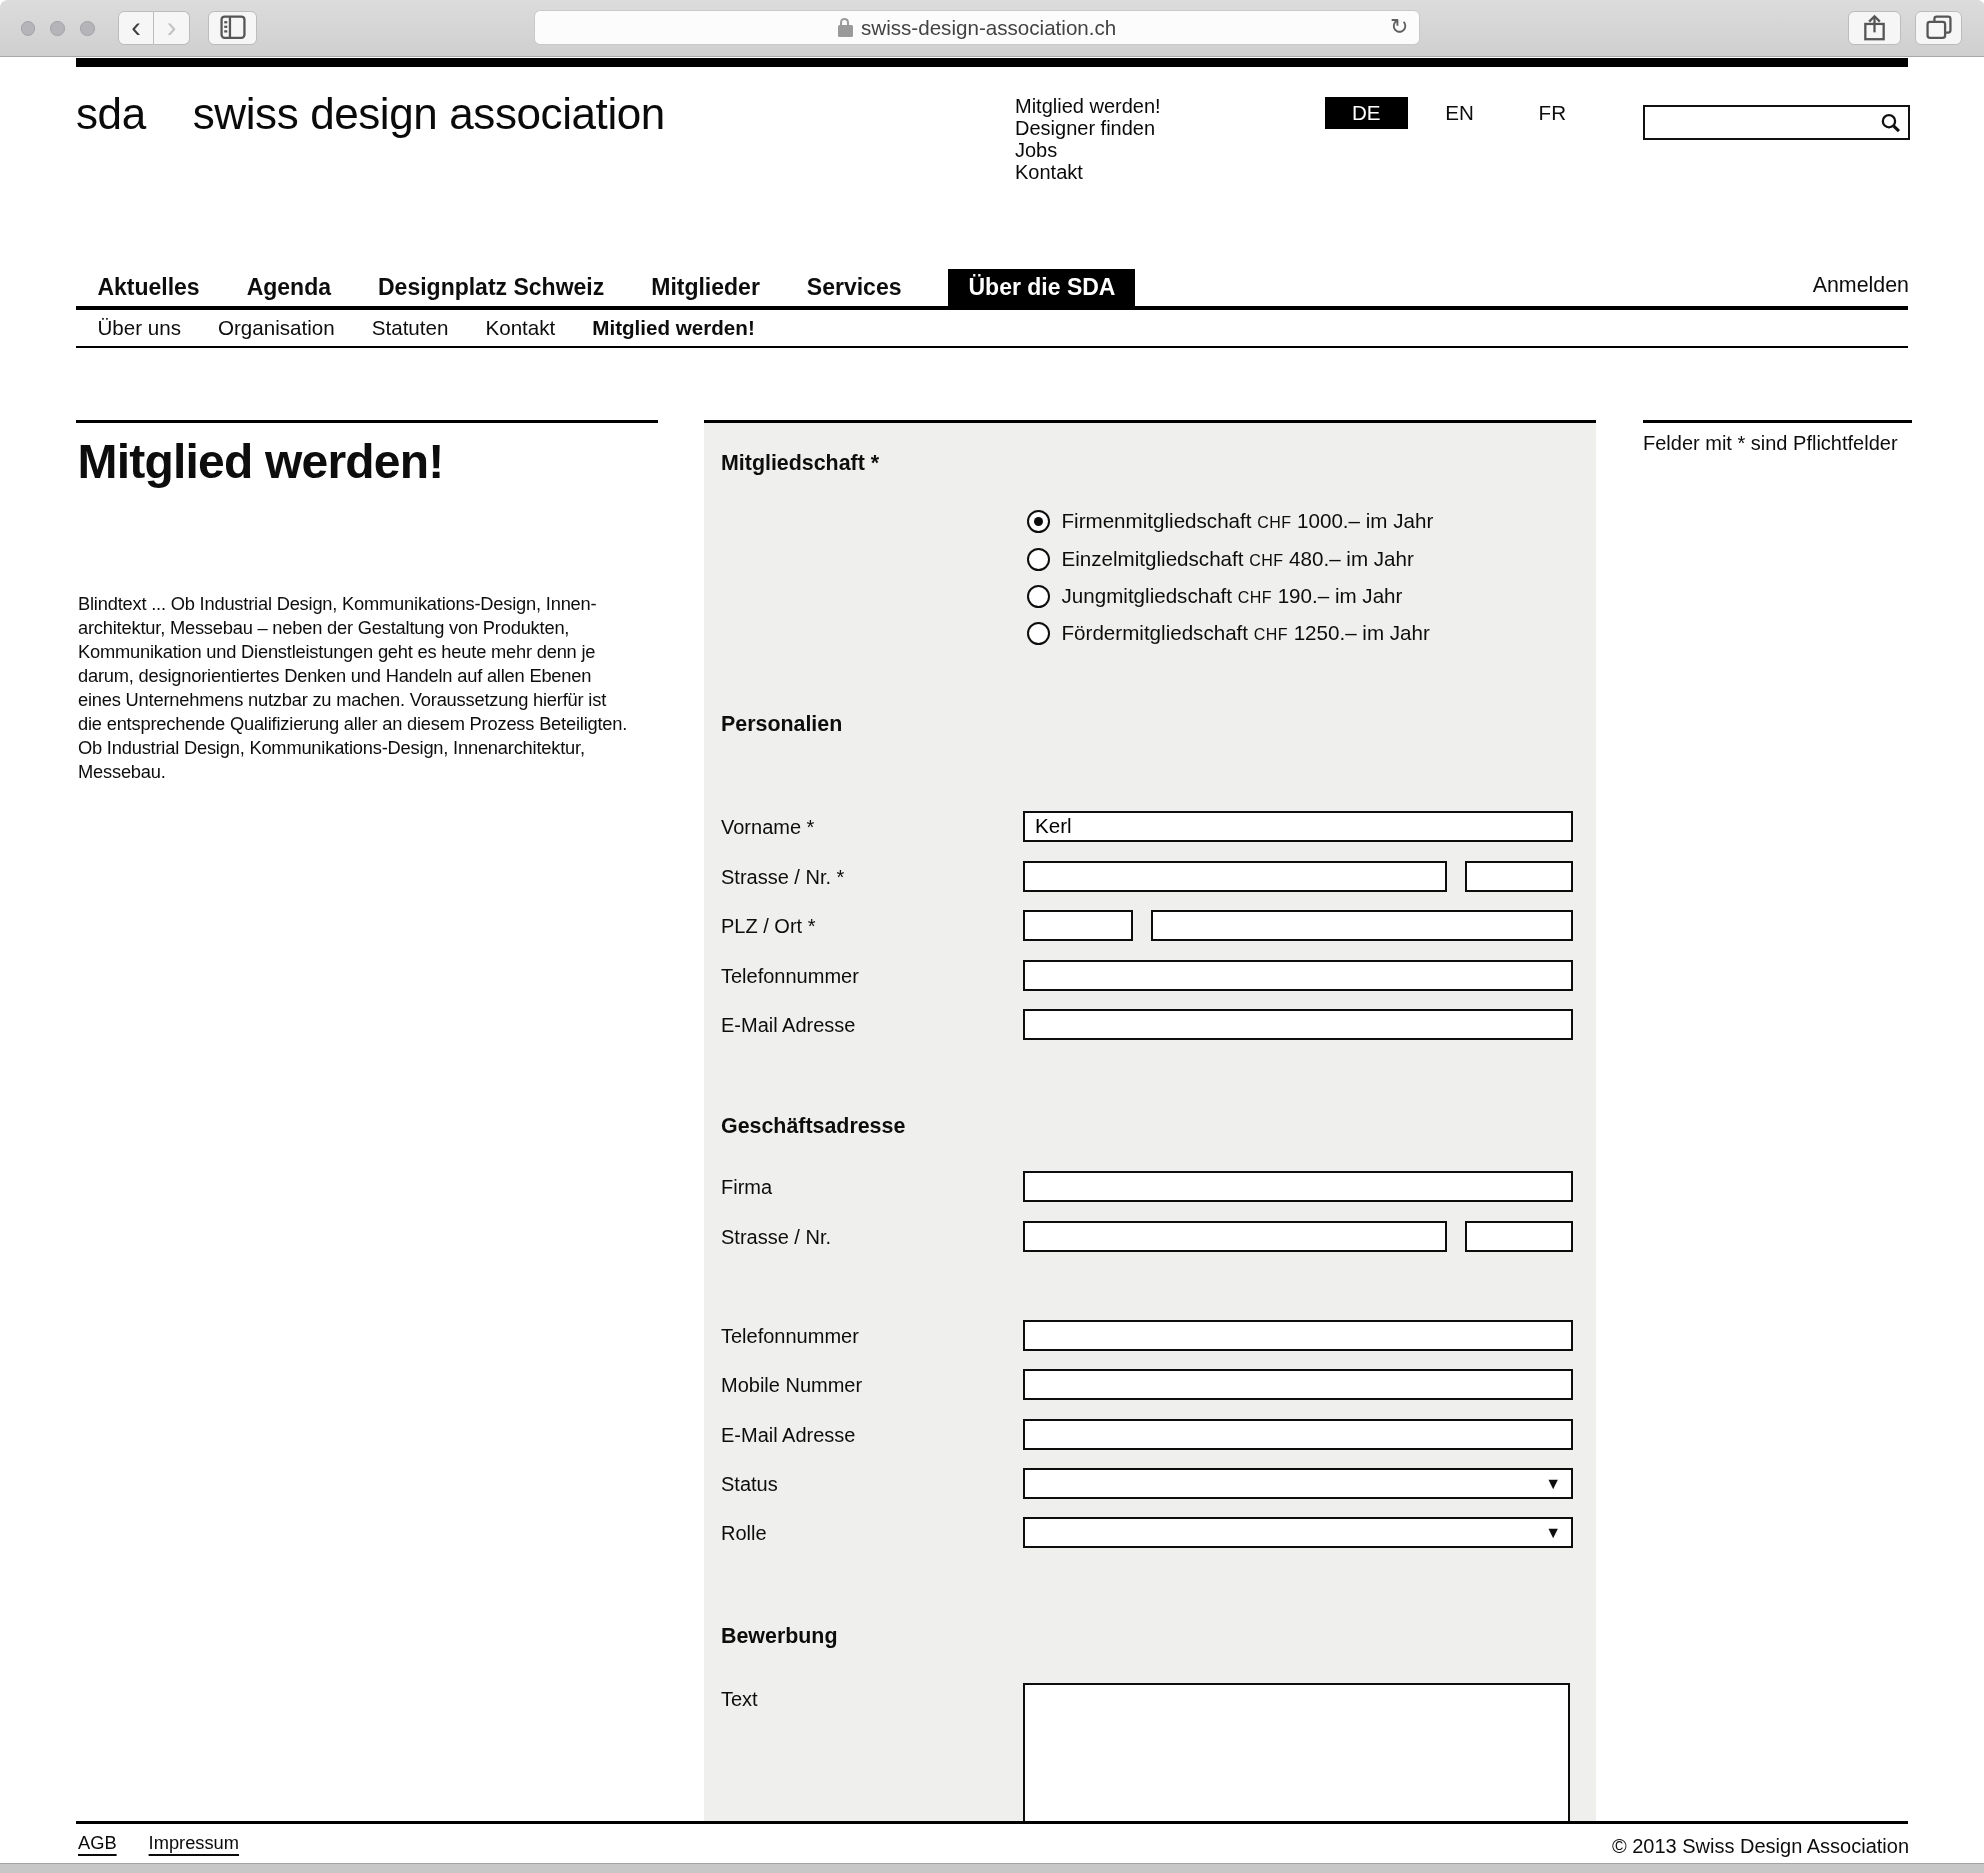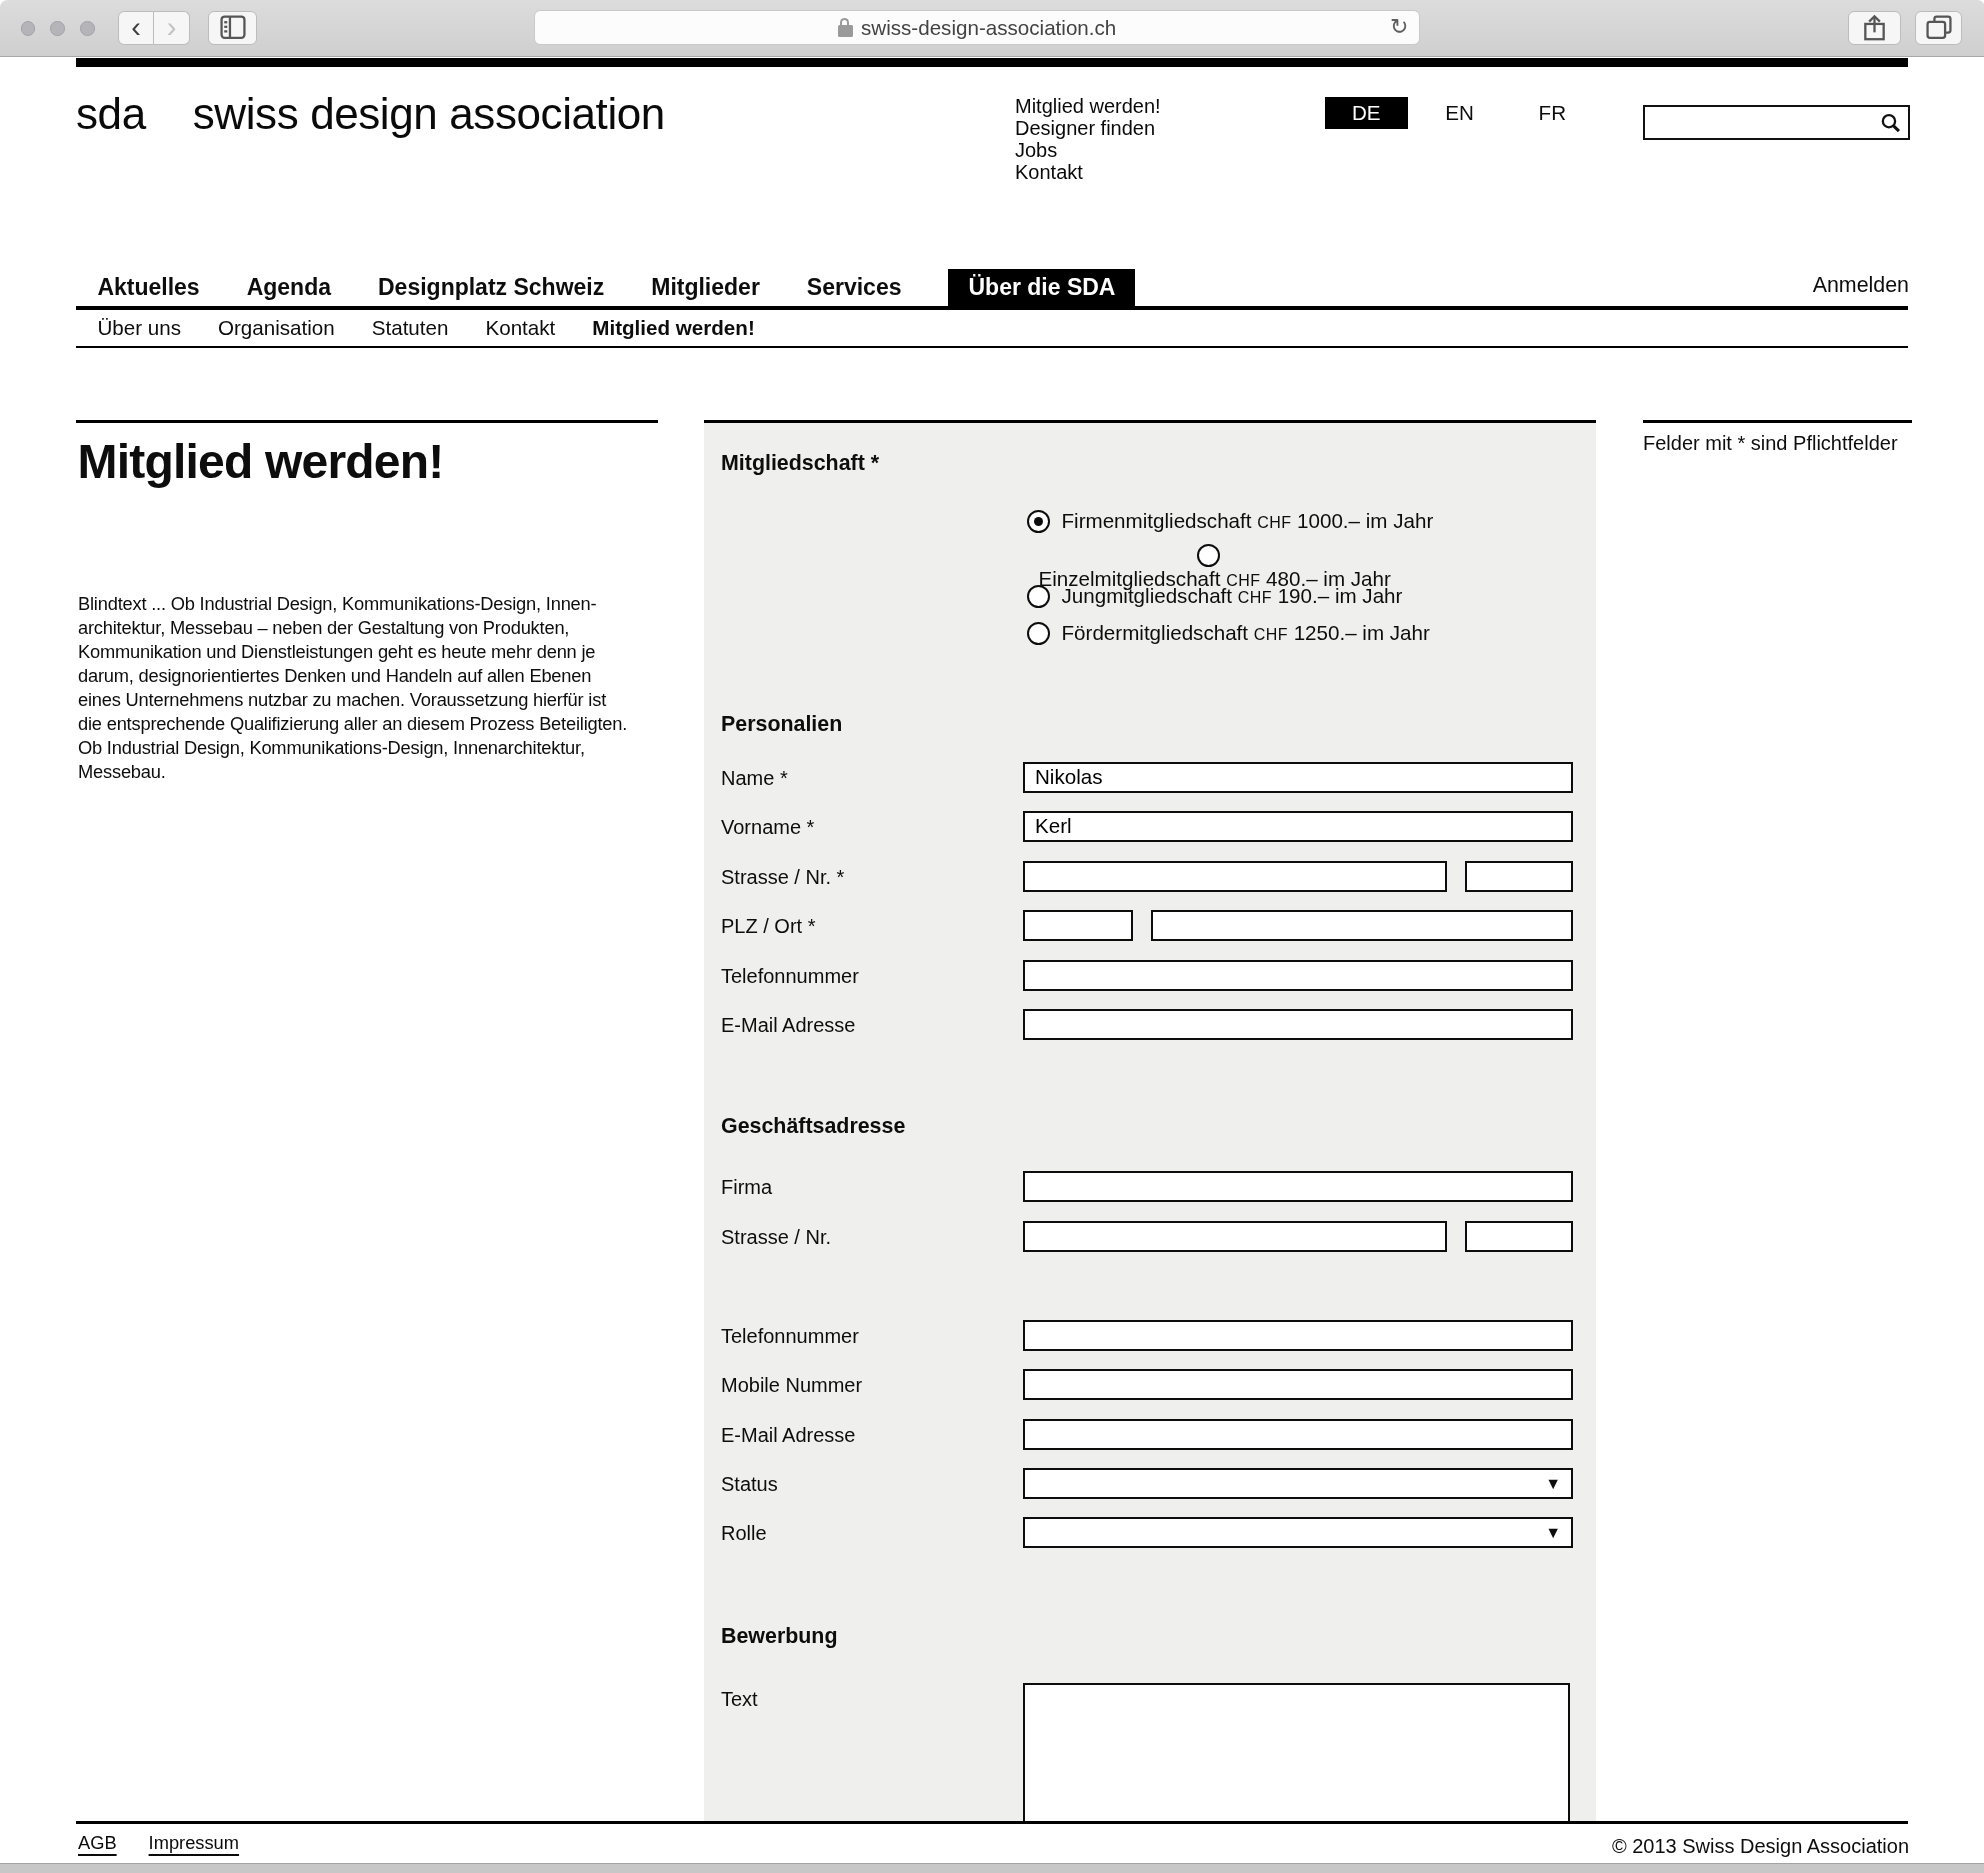--- a/index.html
+++ b/index.html
@@ -231,37 +231,31 @@
     <div class="heading" style="top:27.5px">Mitgliedschaft *</div>
     <div class="heading" style="top:289px">Personalien</div>
     <div class="heading" style="top:691px">Geschäftsadresse</div>
     <div class="heading" style="top:1201px">Bewerbung</div>
   <div class="radio-row" style="top: 83px;">
         <span class="radio checked">
           <span class="dot"></span>
         </span>
         <span class="opt-label"><span>Firmenmitgliedschaft</span> <span class="opt-chf">CHF</span> <span>1000.– im Jahr</span></span>
       </div>
-      <div class="radio-row" style="top: 121px; flex-direction: column;">
+      <div class="radio-row" style="top: 121px;">
         <span class="radio"></span>
         <span class="opt-label"><span>Einzelmitgliedschaft</span> <span class="opt-chf">CHF</span> <span>480.– im Jahr</span></span>
       </div>
       <div class="radio-row" style="top: 158px;">
         <span class="radio"></span>
         <span class="opt-label"><span>Jungmitgliedschaft</span> <span class="opt-chf">CHF</span> <span>190.– im Jahr</span></span>
       </div>
       <div class="radio-row" style="top: 195px;">
         <span class="radio"></span>
         <span class="opt-label"><span>Fördermitgliedschaft</span> <span class="opt-chf">CHF</span> <span>1250.– im Jahr</span></span>
-      </div>
-      <div class="form-row" style="top: 339px;">
-        <div class="flabel">Name *</div>
-        <div class="finputs">
-          <input class="inp grow" value="Nikolas" style="">
-        </div>
       </div>
       <div class="form-row" style="top: 388px;">
         <div class="flabel">Vorname *</div>
         <div class="finputs">
           <input class="inp grow" value="Kerl" style="">
         </div>
       </div>
       <div class="form-row" style="top: 487px;">
         <div class="flabel">PLZ / Ort *</div>
         <div class="finputs">

